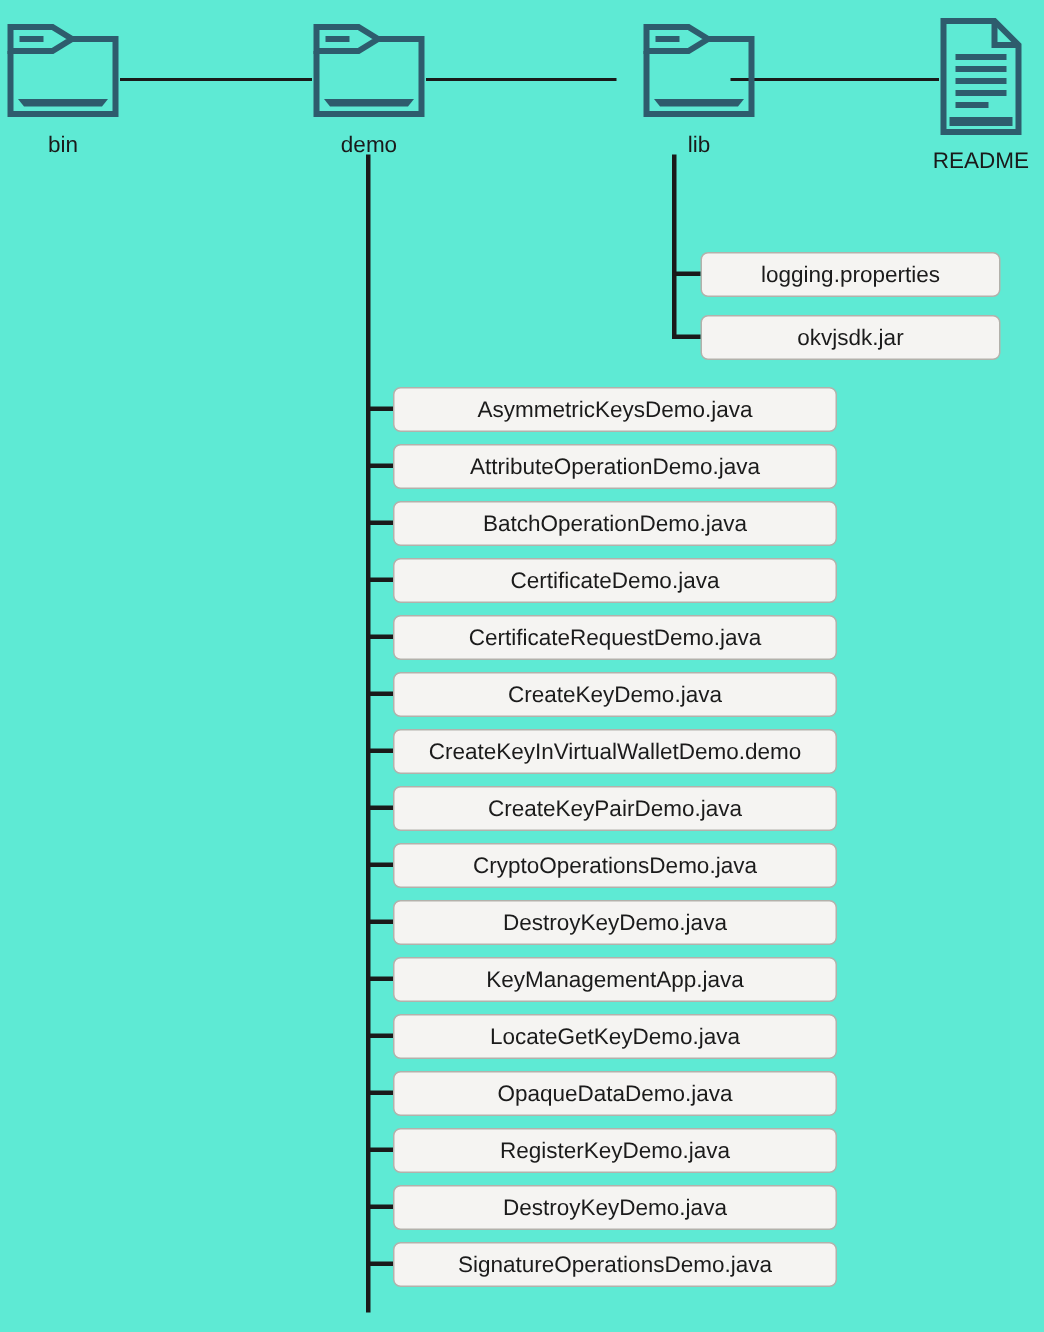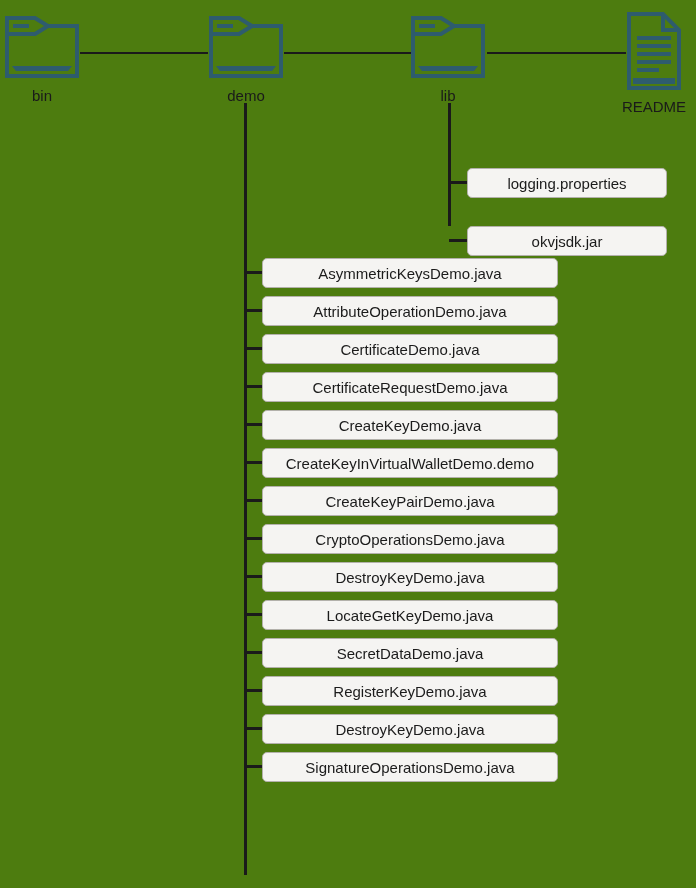--- a/index.html
+++ b/index.html
@@ -1,36 +1,36 @@
 <!DOCTYPE html>
 <html><head>
 <meta charset="utf-8">
 <style>
   html, body { margin: 0; padding: 0; background: #ffffff; }
   .canvas {
     position: relative;
     width: 696px;
     height: 888px;
-    background: #4d7c0f;
+    background: #5eead4;
     font-family: "Liberation Sans", sans-serif;
     color: #1a1a1a;
     overflow: hidden;
   }
 
   
   .node {
     position: absolute;
     width: 80px;
     display: flex;
     flex-direction: column;
     align-items: center;
   }
   .node-bin    { left: 2px;   top: 16px; }
   .node-demo   { left: 206px; top: 16px; }
-  .node-lib    { left: 408px; top: 16px; }
+  .node-lib    { left: 426px; top: 16px; }
   .node-readme { left: 614px; top: 12px; justify-content: center; }
   .node-label {
     margin-top: 5px;
     font-size: 15px;
     line-height: 16px;
     color: #1a1a1a;
     white-space: nowrap;
   }
 
   
@@ -41,21 +41,21 @@
   .hline-3 { left: 487px; width: 139px; }
   .trunk { position: absolute; width: 3px; background: #1a1a1a; }
   .trunk-demo { left: 244px; top: 103px; height: 772px; }
   .trunk-lib  { left: 448px; top: 103px; height: 123px; }
 
   
   .children { position: absolute; }
   .children-lib  { left: 467px; top: 168px; width: 200px; }
   .children-demo { left: 262px; top: 258px; width: 296px; }
   .child-row { position: relative; height: 30px; margin-bottom: 8px; }
-  .children-lib .child-row { margin-bottom: 28px; }
+  .children-lib .child-row { margin-bottom: 12px; }
   .stub {
     position: absolute;
     left: -18px; top: 13px;
     width: 18px; height: 3px;
   }
   .file-box {
     box-sizing: border-box;
     width: 100%; height: 100%;
     display: flex; align-items: center; justify-content: center;
     background: #f5f4f2;
@@ -145,20 +145,24 @@
     <div class="child-row">
       <span class="stub"></span>
       <div class="file-box">AsymmetricKeysDemo.java</div>
     </div>
     <div class="child-row">
       <span class="stub"></span>
       <div class="file-box">AttributeOperationDemo.java</div>
     </div>
     <div class="child-row">
       <span class="stub"></span>
+      <div class="file-box">BatchOperationDemo.java</div>
+    </div>
+    <div class="child-row">
+      <span class="stub"></span>
       <div class="file-box">CertificateDemo.java</div>
     </div>
     <div class="child-row">
       <span class="stub"></span>
       <div class="file-box">CertificateRequestDemo.java</div>
     </div>
     <div class="child-row">
       <span class="stub"></span>
       <div class="file-box">CreateKeyDemo.java</div>
     </div>
@@ -173,25 +177,29 @@
     <div class="child-row">
       <span class="stub"></span>
       <div class="file-box">CryptoOperationsDemo.java</div>
     </div>
     <div class="child-row">
       <span class="stub"></span>
       <div class="file-box">DestroyKeyDemo.java</div>
     </div>
     <div class="child-row">
       <span class="stub"></span>
+      <div class="file-box">KeyManagementApp.java</div>
+    </div>
+    <div class="child-row">
+      <span class="stub"></span>
       <div class="file-box">LocateGetKeyDemo.java</div>
     </div>
     <div class="child-row">
       <span class="stub"></span>
-      <div class="file-box">SecretDataDemo.java</div>
+      <div class="file-box">OpaqueDataDemo.java</div>
     </div>
     <div class="child-row">
       <span class="stub"></span>
       <div class="file-box">RegisterKeyDemo.java</div>
     </div>
     <div class="child-row">
       <span class="stub"></span>
       <div class="file-box">DestroyKeyDemo.java</div>
     </div>
     <div class="child-row">

